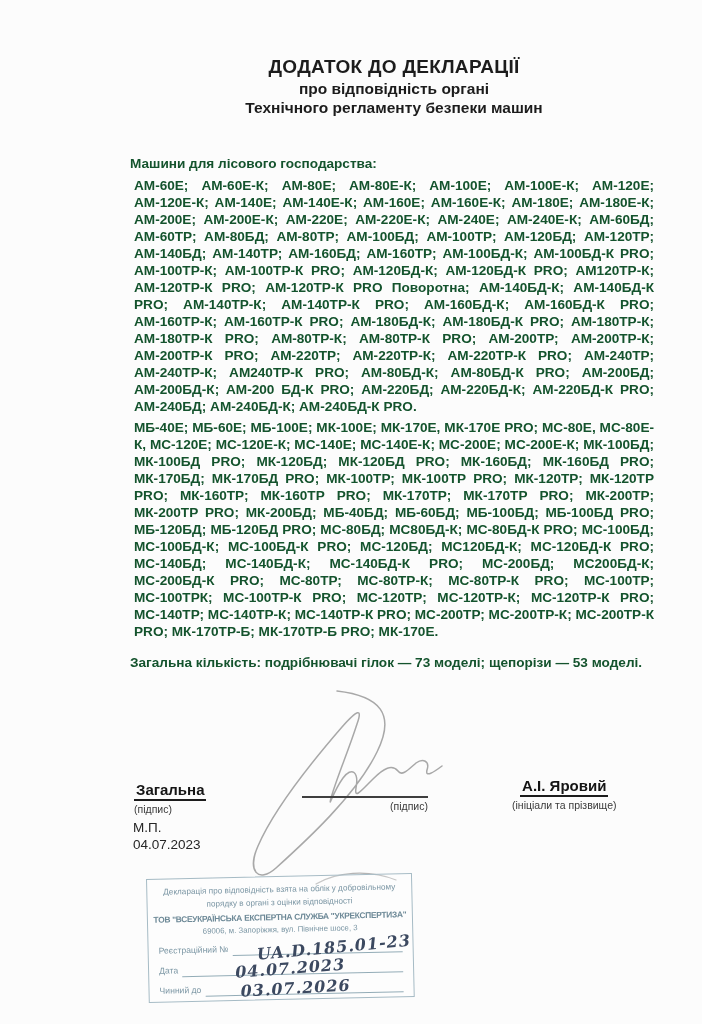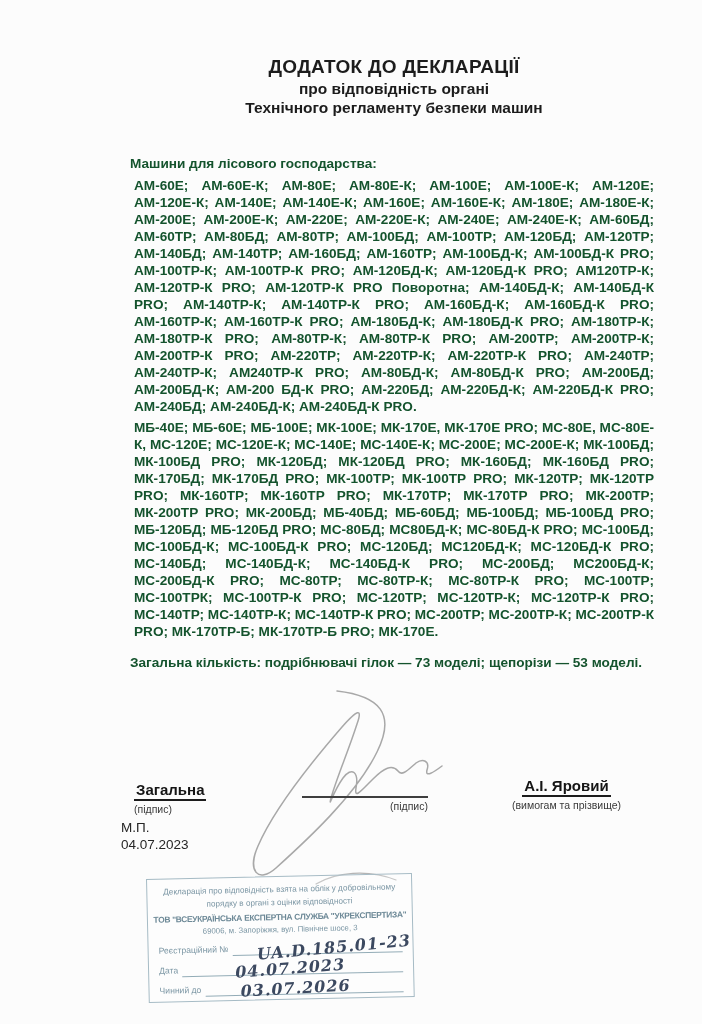--- a/index.html
+++ b/index.html
@@ -18,21 +18,21 @@
   .heading{line-height:18px;}
   .model-list{margin:4px;text-align:justify;}
   .summary{margin:14px 0 0;text-align:justify;}
   
   .sig-left{position:absolute;left:134px;top:781px;text-align:left;}
   .sig-mid{position:absolute;left:302px;top:780px;width:126px;text-align:right;}
   .sig-right{position:absolute;left:512px;top:777px;text-align:center;}
   .sig-value{font-weight:bold;font-size:15px;color:#151515;border-bottom:2px solid #1c1c1c;padding:0 2px 1px;display:inline-block;}
   .sig-cap{font-size:10.5px;color:#3a3a3a;margin-top:2px;}
   .sig-line{height:16px;border-bottom:2px solid #3f3f3f;}
-  .mp{position:absolute;left:121px;top:819px;font-size:13.5px;line-height:17px;color:#262626;}
+  .mp{position:absolute;left:133px;top:819px;font-size:13.5px;line-height:17px;color:#262626;}
   
   .sig-svg{position:absolute;left:0;top:0;pointer-events:none;}
   
   .stamp{
     position:absolute;left:146px;top:879px;width:266px;height:124px;
     border:1.5px solid #a6bbc5;box-sizing:border-box;
     transform:rotate(-1.3deg);transform-origin:left top;
     color:#7b96a4;padding-top:6px;background:rgba(255,255,255,.25);
   }
   .s-small{font-size:8.2px;text-align:center;line-height:13px;}
@@ -91,21 +91,21 @@
     <div class="sig-cap">(підпис)</div>
   </div>
 
   <div class="sig-mid">
     <div class="sig-line"></div>
     <div class="sig-cap">(підпис)</div>
   </div>
 
   <div class="sig-right">
     <span class="sig-value">А.І. Яровий</span>
-    <div class="sig-cap">(вимогам та прізвище)</div>
+    <div class="sig-cap">(ініціали та прізвище)</div>
   </div>
 
   <div class="mp">
     <div>М.П.</div>
     <div>04.07.2023</div>
   </div>
 
   <div class="stamp">
     <div class="s-small">Декларація про відповідність взята на облік у добровільному</div>
     <div class="s-small">порядку в органі з оцінки відповідності</div>

